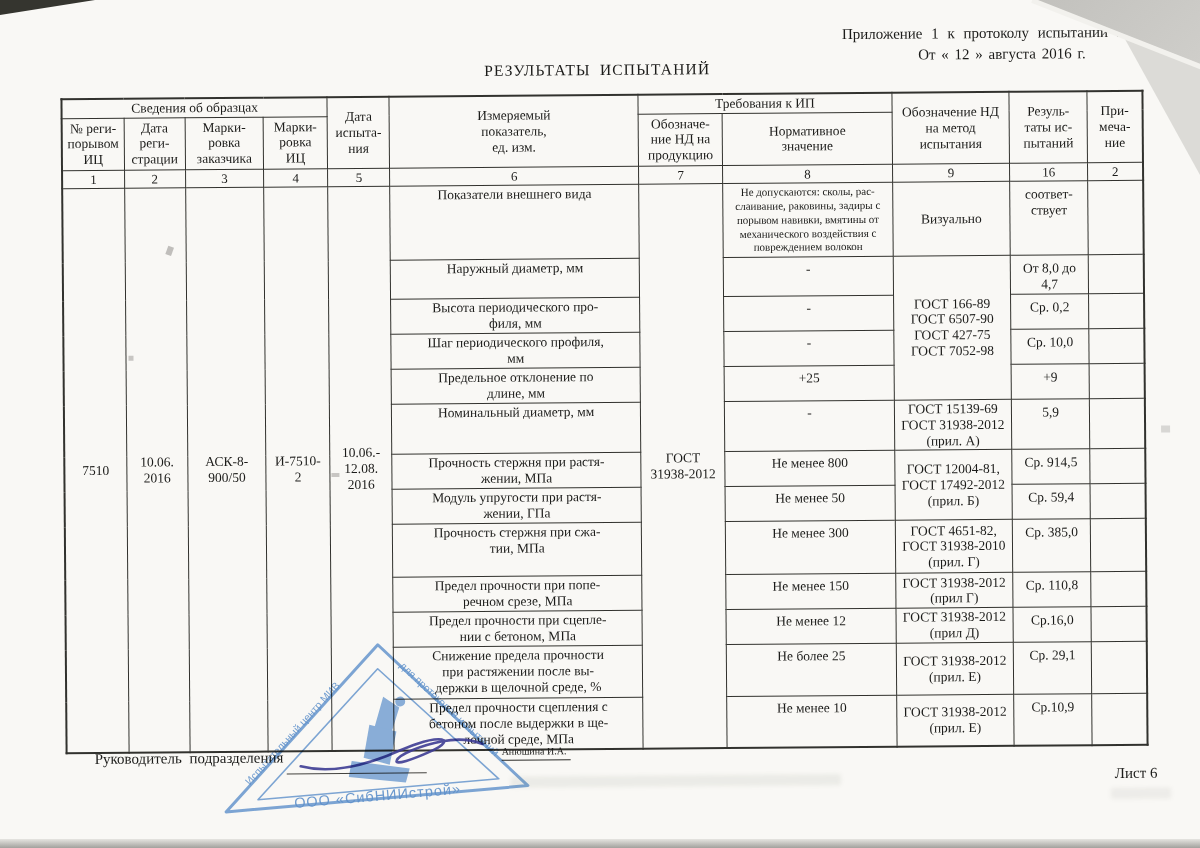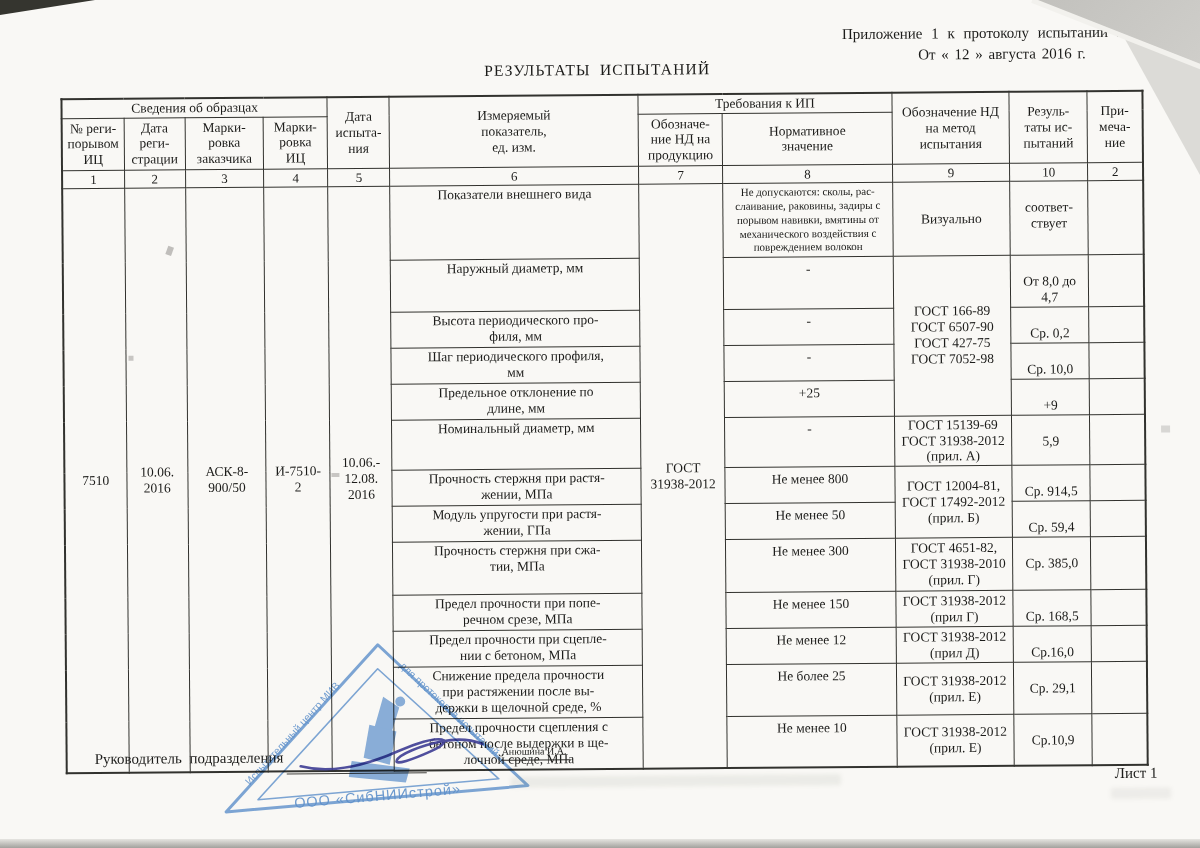--- a/index.html
+++ b/index.html
@@ -25,21 +25,21 @@
   tr.hr1 { height:18px; } tr.hr2 { height:52px; }
   tr.hrn { height:17px; font-size:13px; }
   tr.r0 { height:70px; } tr.r1 { height:33px; } tr.r2 { height:35px; }
   tr.r3 { height:35px; } tr.r4 { height:33px; } tr.r5 { height:49px; }
   tr.r6 { height:35px; } tr.r7 { height:35px; } tr.r8 { height:53px; }
   tr.r9 { height:35px; } tr.r10 { height:33px; } tr.r11 { height:52px; }
   tr.r12 { height:50px; }
   td.ind  { vertical-align:top; }
   td.norm { vertical-align:top; padding-top:4px; }
   td.norm-long { font-size:11px; line-height:1.25; text-align:center; vertical-align:top; padding:2px 4px; }
-  td.res  { vertical-align:top; padding-top:18px; }
+  td.res  { vertical-align:top; padding-top:5px; }
   td.meth { vertical-align:middle; }
   td.nd, td.sample { vertical-align:middle; }
 
   .footer-role { position:absolute; left:92px; top:747px; font-size:15px; word-spacing:4px; }
   .sig-line { position:absolute; left:284px; top:771px; width:140px; height:1px; background:#44433f; }
   .signature { position:absolute; left:294px; top:730px; }
   .footer-name { position:absolute; left:499px; top:745px; font-size:10px;
                  border-bottom:1px solid #2b2b28; padding:0 4px 3px 0; }
   .sheet-label { position:absolute; left:1112px; top:769px; font-size:15px; }
 
@@ -129,21 +129,21 @@
         <tr class="hrn">
           <td>1</td>
           <td>2</td>
           <td>3</td>
           <td>4</td>
           <td>5</td>
           <td>6</td>
           <td>7</td>
           <td>8</td>
           <td>9</td>
-          <td>10</td>
+          <td>16</td>
           <td>2</td>
         </tr>
       </thead>
       <tbody>
         <tr class="r0">
           <td class="sample" rowspan="13">7510</td>
           <td class="sample" rowspan="13">10.06.
 2016</td>
           <td class="sample" rowspan="13">АСК-8-
 900/50</td>
@@ -232,21 +232,21 @@
 (прил. Г)</td>
           <td class="res">Ср. 385,0</td>
           <td></td>
         </tr>
         <tr class="r9">
           <td class="ind">Предел прочности при попе-
 речном срезе, МПа</td>
           <td class="norm">Не менее 150</td>
           <td class="meth">ГОСТ 31938-2012
 (прил Г)</td>
-          <td class="res">Ср. 168,5</td>
+          <td class="res">Ср. 110,8</td>
           <td></td>
         </tr>
         <tr class="r10">
           <td class="ind">Предел прочности при сцепле-
 нии с бетоном, МПа</td>
           <td class="norm">Не менее 12</td>
           <td class="meth">ГОСТ 31938-2012
 (прил Д)</td>
           <td class="res">Ср.16,0</td>
           <td></td>
@@ -275,21 +275,21 @@
     </table>
 
     <div class="footer-role">Руководитель  подразделения</div>
     <div class="sig-line"></div>
 
     <svg class="signature" width="210" height="50" viewBox="0 0 210 50">
       <path d="M4,34 C34,42 64,34 88,25 C108,17 128,8 142,8 C152,8 148,14 134,20 C116,28 98,34 100,29 C102,23 124,14 146,10 C162,7 176,9 186,13" fill="none" stroke-width="2.6" stroke-linecap="round" opacity="0.9" stroke="#3d3c94"></path>
     </svg>
 
     <div class="footer-name">Анюшина И.А.</div>
-    <div class="sheet-label">Лист 1</div>
+    <div class="sheet-label">Лист 6</div>
 
     <svg class="stamp" width="322" height="188" viewBox="0 0 322 188">
       <g fill="none" stroke-linejoin="round">
         <path d="M163,6 L312,148 L10,172 Z" stroke-width="3" opacity="0.8" stroke="#4f86c6"></path>
         <path d="M162.7,30 L283,141 L42,160 Z" stroke-width="1.6" opacity="0.8" stroke="#4f86c6"></path>
       </g>
       <g fill="#4f86c6" opacity="0.72" transform="translate(128,58)">
         <path d="M40,0 l16,11 -8,25 -17,-5 z"></path>
         <path d="M26,28 l27,7 -7,33 -26,-7 z"></path>
         <path d="M8,64 l58,8 -4,14 -57,-6 z"></path>

